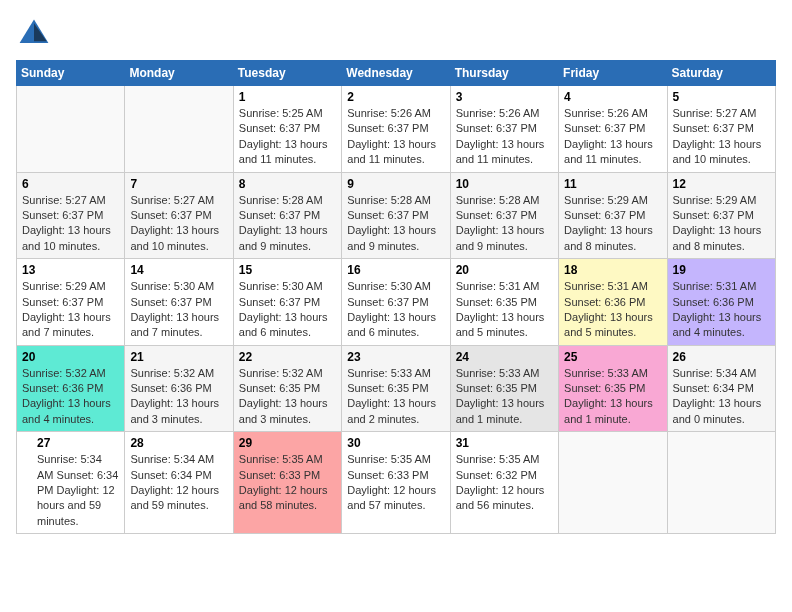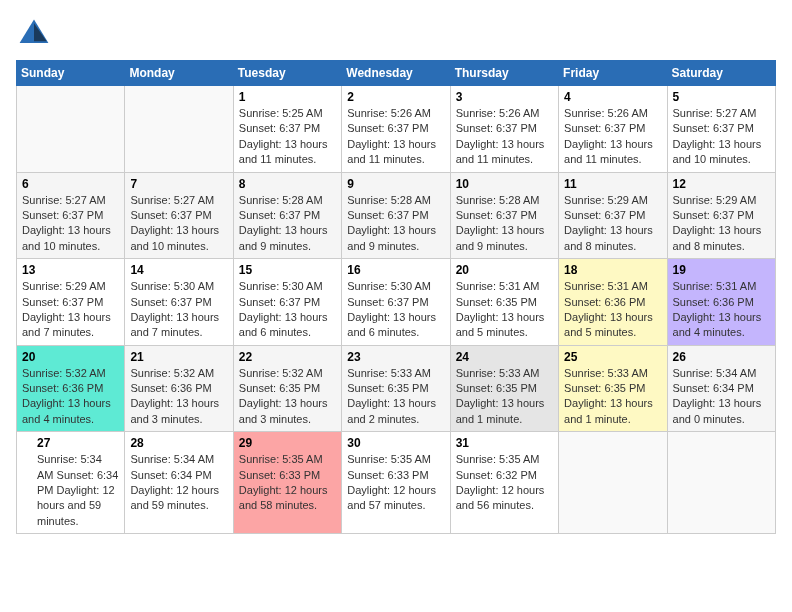--- a/index.html
+++ b/index.html
@@ -268,21 +268,21 @@
           <div class="day-info">Sunrise: 5:33 AM
 Sunset: 6:35 PM
 Daylight: 13 hours and 2 minutes.</div>
         </td>
         <td style="background: #e5e5e5;">
           <span class="day-number">24</span>
           <div class="day-info">Sunrise: 5:33 AM
 Sunset: 6:35 PM
 Daylight: 13 hours and 1 minute.</div>
         </td>
-        <td style="background: #fef9c3;">
+        <td style="background: #f9a8d4;">
           <span class="day-number">25</span>
           <div class="day-info">Sunrise: 5:33 AM
 Sunset: 6:35 PM
 Daylight: 13 hours and 1 minute.</div>
         </td>
         <td style="background: rgb(245, 245, 245);">
           <span class="day-number">26</span>
           <div class="day-info">Sunrise: 5:34 AM
 Sunset: 6:34 PM
 Daylight: 13 hours and 0 minutes.</div>

